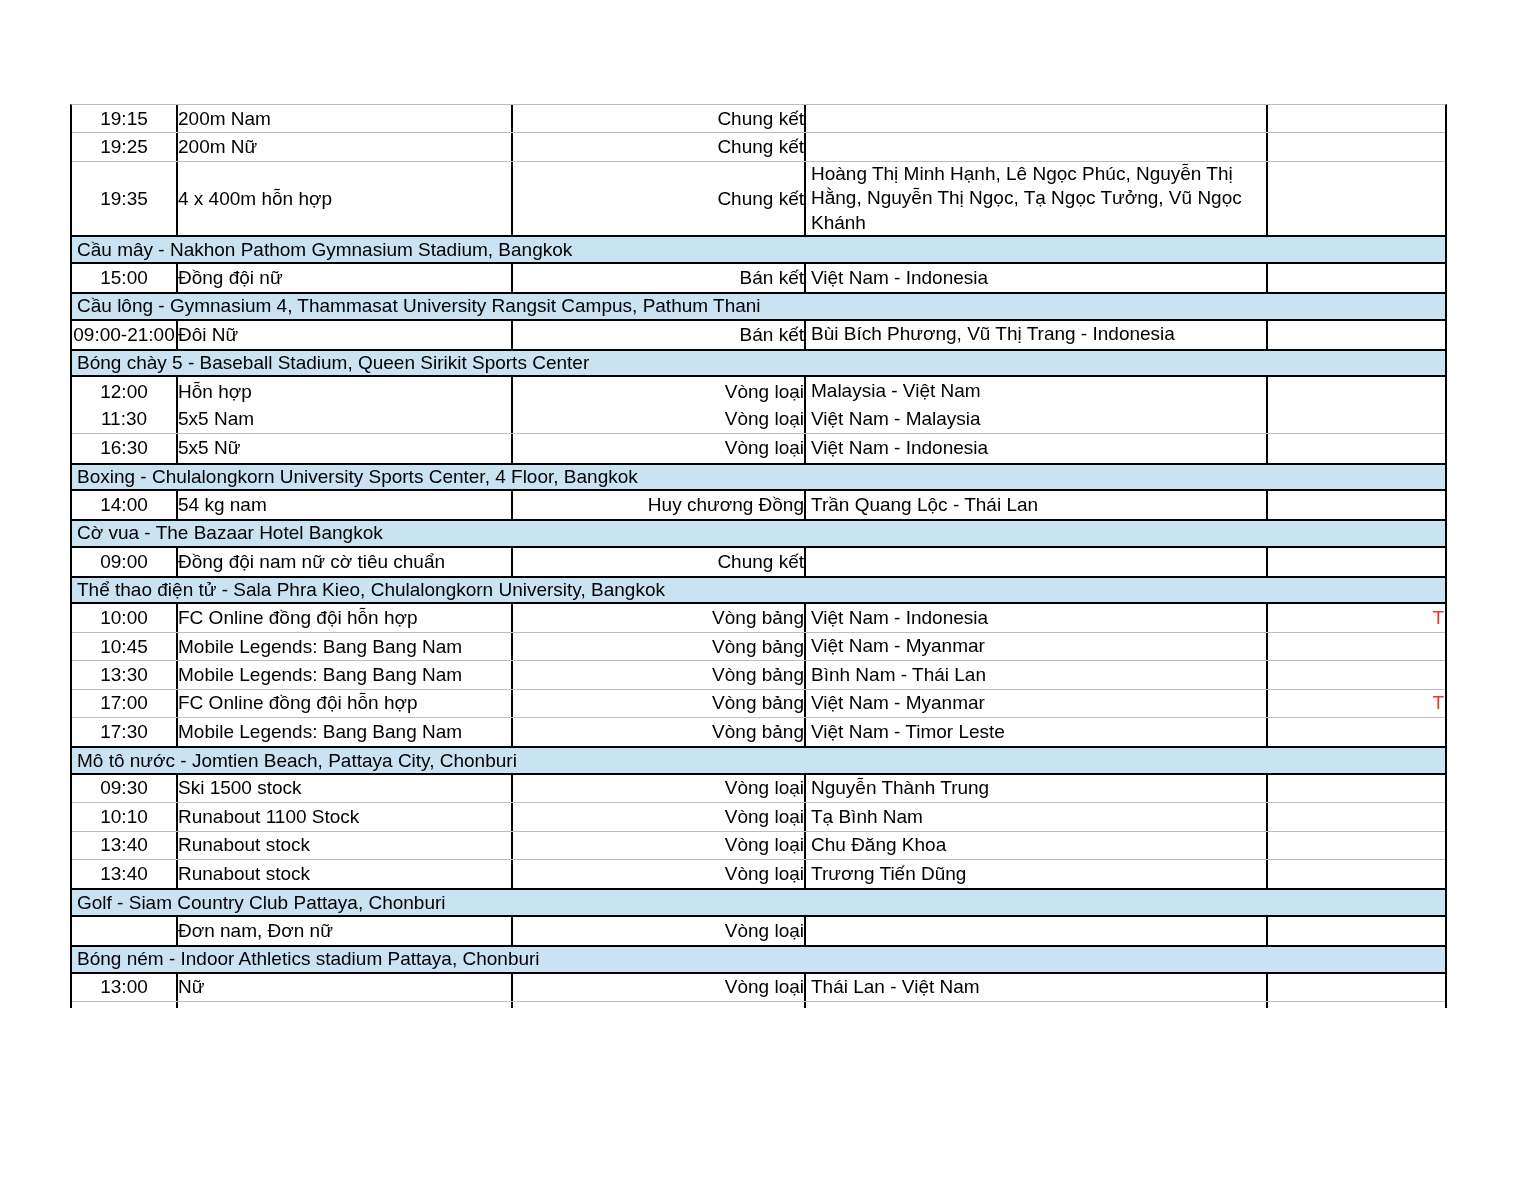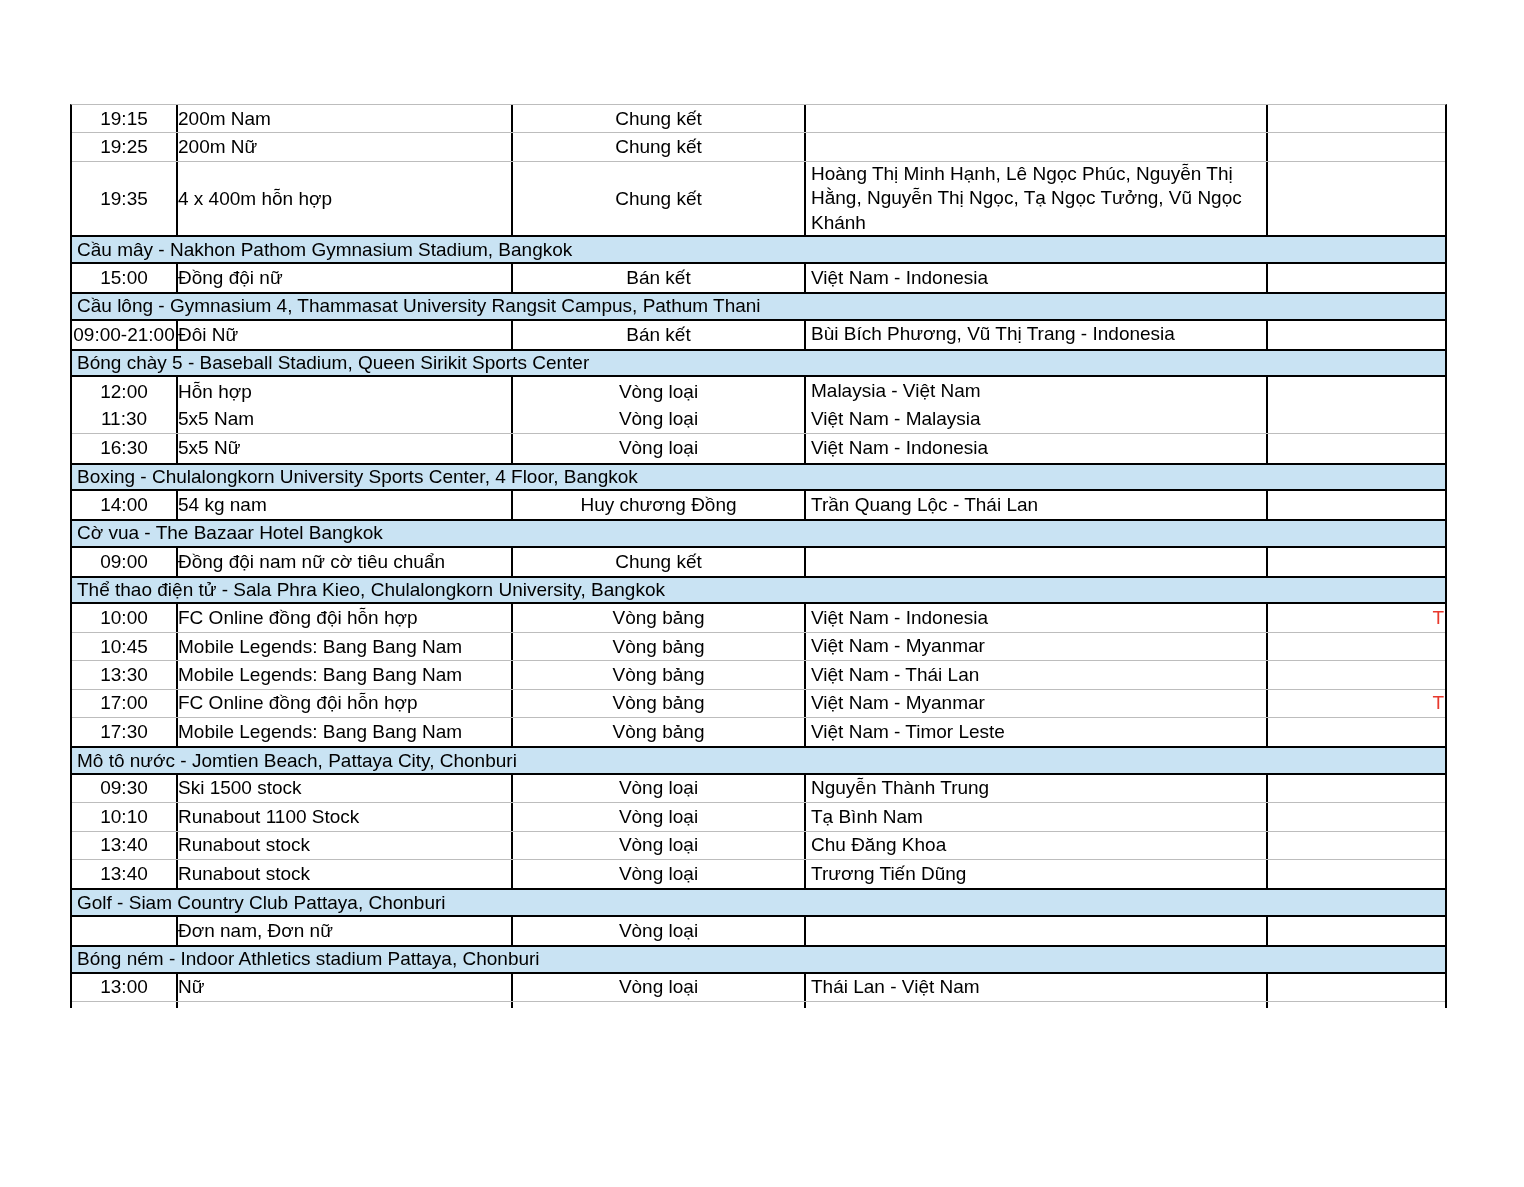--- a/index.html
+++ b/index.html
@@ -66,21 +66,21 @@
     white-space: nowrap;
   }
   .event-cell {
     width: 335px;
     border-right: 2px solid var(--border-dark, #000);
     white-space: nowrap;
   }
   .round-cell {
     width: 293px;
     border-right: 2px solid var(--border-dark, #000);
-    justify-content: center;
+    justify-content: flex-end;
     white-space: nowrap;
   }
   .participants-cell {
     width: 462px;
     border-right: 2px solid var(--border-dark, #000);
     padding-left: 5px;
     padding-right: 4px;
     line-height: 24.5px;
   }
   .note-cell {
@@ -322,21 +322,21 @@
         <div class="cell time-cell">
           <span>13:30</span>
         </div>
         <div class="cell event-cell">
           <span>Mobile Legends: Bang Bang Nam</span>
         </div>
         <div class="cell round-cell">
           <span>Vòng bảng</span>
         </div>
         <div class="cell participants-cell">
-          <span>Việt Nam - Thái Lan</span>
+          <span>Bình Nam - Thái Lan</span>
         </div>
         <div class="cell note-cell">
           <span></span>
         </div>
       </div>
       <div class="row event-row">
         <div class="cell time-cell">
           <span>17:00</span>
         </div>
         <div class="cell event-cell">

